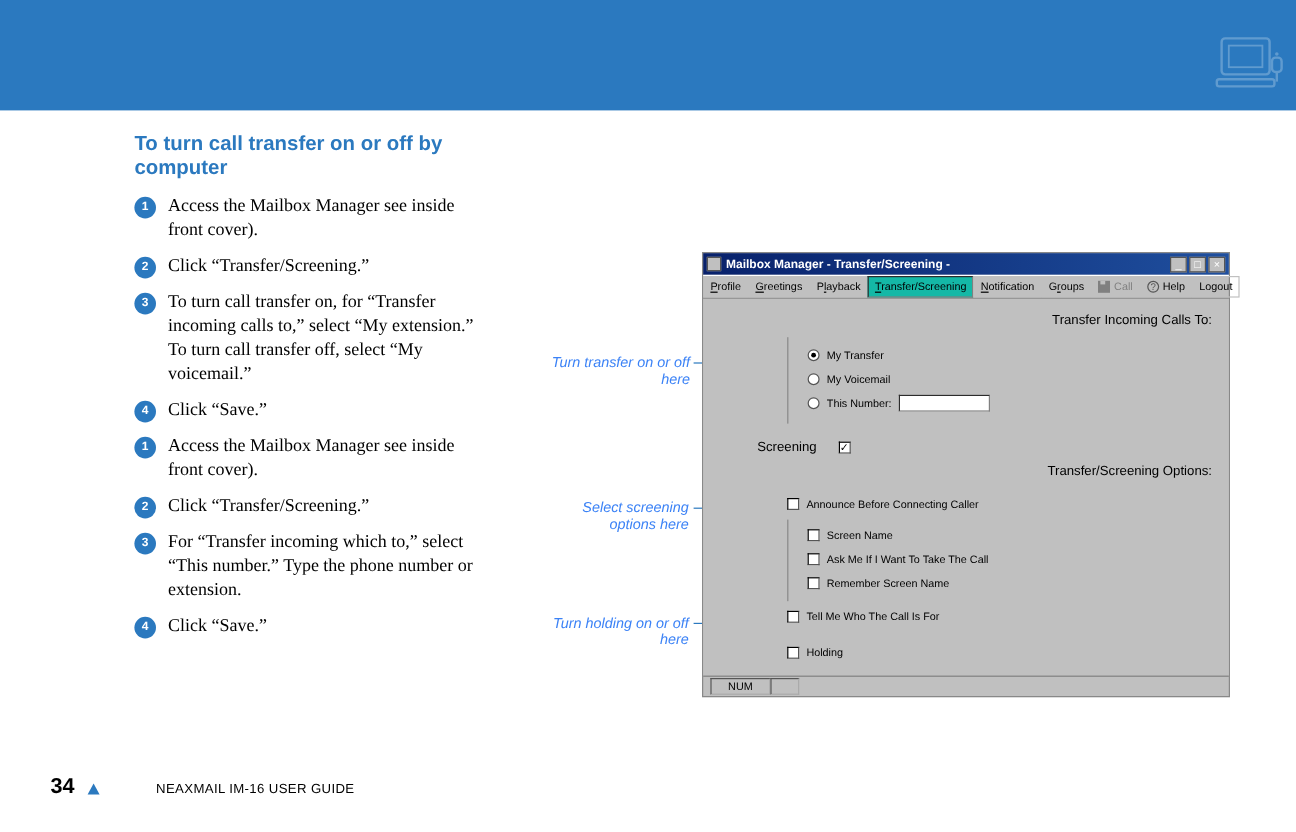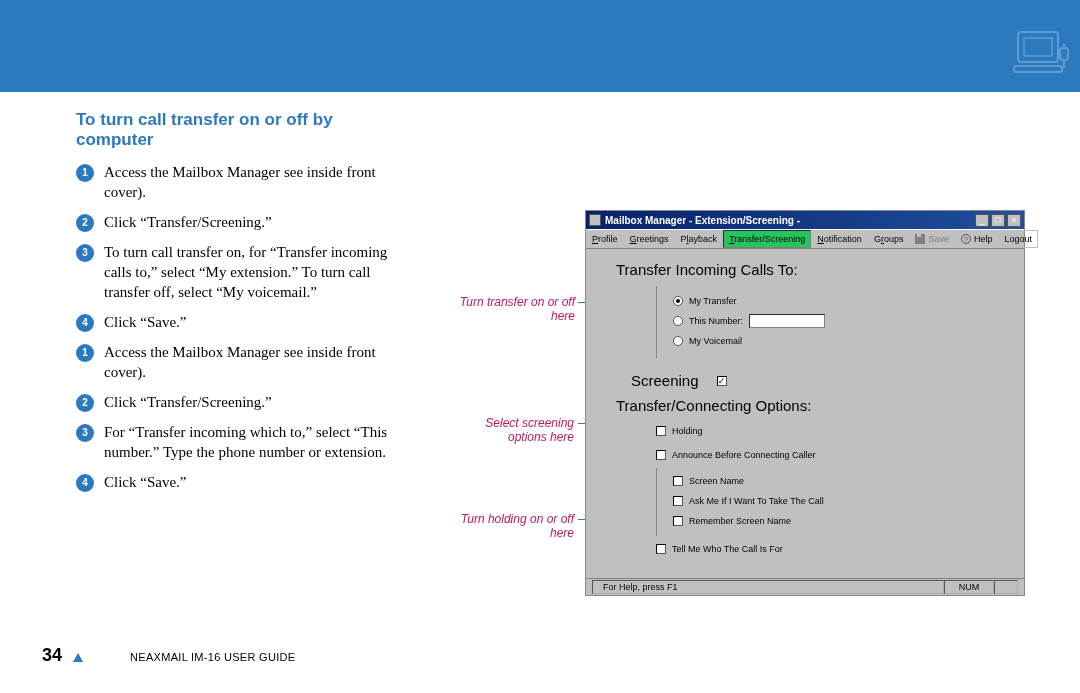--- a/index.html
+++ b/index.html
@@ -1,55 +1,55 @@
 <!DOCTYPE html>
 <html><head>
 <meta charset="utf-8">
 <style>
   * { box-sizing: border-box; margin: 0; padding: 0; }
   html, body { width: 1080px; height: 693px; font-family: Georgia, serif; color: #000; }
   .top-band { height: 92px; background: #2b79bf; width: 100%; position: relative; }
   .content { padding: 18px 0 0 0; display: flex; }
-  .left-col { width: 408px; padding-left: 76px; padding-right: 10px; }
+  .left-col { width: 408px; padding-left: 112px; padding-right: 10px; }
   .right-col { flex: 1; position: relative; padding-right: 40px; }
   .section-heading { font-family: Arial, Helvetica, sans-serif; font-weight: 900; color: #2b79bf; font-size: 17px; line-height: 20px; margin-bottom: 12px; }
   .section-heading2 { margin-top: 22px; }
   .steps { list-style: none; }
   .step { display: flex; margin-bottom: 10px; font-size: 15px; line-height: 20px; }
   .bullet { flex: 0 0 18px; height: 18px; background: #2b79bf; color: #fff; border-radius: 50%; font-family: Arial, Helvetica, sans-serif; font-size: 10px; font-weight: 700; display: flex; align-items: center; justify-content: center; margin-right: 10px; margin-top: 2px; }
   .step-text { flex: 1; font-family: Liberation Serif, serif; }
   .footer { position: absolute; left: 42px; bottom: 30px; top: 645px; font-family: Arial, Helvetica, sans-serif; font-size: 11px; display: flex; align-items: baseline; }
   .page-no { font-size: 18px; font-weight: 900; margin-right: 5px; }
   .triangle-small { display: inline-block; width: 0; height: 0; border-left: 5px solid transparent; border-right: 5px solid transparent; border-bottom: 9px solid #2b79bf; margin: 0 6px; position: relative; top: 1px; }
   .guide-name { letter-spacing: .3px; margin-left: 41px; }
   
   .watermark { position: absolute; right: 8px; top: 28px; width: 60px; height: 55px; opacity: .25; }
   
-  .callout { position: absolute; color: #be185d; font-family: Arial, Helvetica, sans-serif; font-style: italic; font-size: 12px; text-align: right; line-height: 14px; }
+  .callout { position: absolute; color: #3b82f6; font-family: Arial, Helvetica, sans-serif; font-style: italic; font-size: 12px; text-align: right; line-height: 14px; }
   .callout .line { position: absolute; background: #2b79bf; }
   
   .window { position: absolute; left: 585px; top: 210px; width: 440px; border: 1px solid #888; background: #c0c0c0; font-family: "MS Sans Serif", Tahoma, Arial, sans-serif; font-size: 9px; color: #000; }
   .titlebar { background: linear-gradient(to right, #08216b, #1f4f9e); color: #fff; height: 18px; display: flex; align-items: center; padding: 0 3px; }
   .titlebar .icon-sq { width: 12px; height: 12px; background: #c0c0c0; margin-right: 4px; border: 1px solid #555; }
   .titlebar .title-text { flex: 1; font-weight: 700; font-size: 10px; }
   .win-btns { display: flex; gap: 2px; }
   .win-btn { width: 14px; height: 13px; background: #c0c0c0; border: 1px solid #555; font-size: 9px; line-height: 10px; text-align: center; font-family: Arial; }
   
   .toolbar { display: flex; height: 20px; border-top: 1px solid #fff; border-bottom: 1px solid #808080; align-items: center; }
   .tbtn { height: 18px; padding: 0 5px; border: 1px solid #c0c0c0; display: flex; align-items: center; font-size: 9px; cursor: default; }
-  .tbtn.pressed { border: 1px inset #808080; background: #22c55e; }
+  .tbtn.pressed { border: 1px inset #808080; background: #14b8a6; }
   .tbtn.disabled { color: #808080; }
   .tbtn .u { text-decoration: underline; }
   .toolbar-gap { flex: 1; }
   .floppy-icon { width: 10px; height: 10px; background: #808080; margin-right: 3px; position: relative; }
   .floppy-icon::after { content: ""; position: absolute; left: 2px; top: 0; width: 4px; height: 3px; background: #c0c0c0; }
   .help-icon { width: 10px; height: 10px; border: 1px solid #555; border-radius: 50%; margin-right: 3px; text-align: center; font-size: 8px; line-height: 9px; color: #555; }
   
   .win-body { padding: 12px 14px 8px 30px; background: #c0c0c0; }
-  .group-label { font-size: 15px; margin-bottom: 8px; }
+  .group-label { font-size: 11px; margin-bottom: 8px; text-align: right; }
   .indent-block { border: 1px inset #b0b0b0; padding: 10px 10px 10px 20px; margin-bottom: 12px; position: relative; }
   .radio-row, .cb-row { display: flex; align-items: center; height: 18px; margin-bottom: 2px; }
   .radio, .cb { margin-right: 6px; }
   .radio { width: 10px; height: 10px; border: 1px solid #555; border-radius: 50%; background: #fff; display: flex; align-items: center; justify-content: center; }
   .radio .dot { width: 4px; height: 4px; background: #000; border-radius: 50%; }
   .cb { width: 10px; height: 10px; border: 1px inset #555; background: #fff; display: flex; align-items: center; justify-content: center; }
   .cb .chk { font-size: 9px; line-height: 8px; }
   .num-input { width: 76px; height: 14px; border: 1px inset #808080; background: #fff; margin-left: 6px; }
   .win-status { height: 17px; border-top: 1px solid #808080; display: flex; align-items: center; padding: 0 6px; font-size: 9px; }
   .status-cell { border: 1px inset #aaa; padding: 1px 10px; height: 14px; display: flex; align-items: center; }
@@ -126,21 +126,21 @@
   <div class="line" style="left:190px; top:7px; width:1px; height:14px;"></div>
 </div>
 <div class="callout" style="left:446px; top:512px; width:128px;">
   <span>Turn holding on or off here</span>
   <div class="line" style="left:132px; top:7px; width:66px; height:1px;"></div>
 </div>
 
 <div class="window">
   <div class="titlebar">
     <div class="icon-sq"></div>
-    <div class="title-text">Mailbox Manager - Extension/Screening -</div>
+    <div class="title-text">Mailbox Manager - Transfer/Screening -</div>
     <div class="win-btns">
       <div class="win-btn">_</div>
       <div class="win-btn">□</div>
       <div class="win-btn">×</div>
     </div>
   </div>
   <div class="toolbar">
     <div class="tbtn">
         <span><span class="u">P</span><span>rofile</span></span>
       </div>
@@ -154,21 +154,21 @@
         <span><span class="u">T</span>ransfer/Screening</span>
       </div>
     <div class="tbtn">
         <span><span class="u">N</span>otification</span>
       </div>
     <div class="tbtn">
         <span>G<span class="u">r</span>oups</span>
       </div>
     <div class="tbtn disabled">
         <span class="floppy-icon"></span>
-        <span>Save</span>
+        <span>Call</span>
       </div>
     <div class="toolbar-gap"></div>
     <div class="tbtn">
         <span class="help-icon">?</span>
         <span>Help</span>
       </div>
     <div class="tbtn">
         <span>Logout</span>
       </div>
   </div>
@@ -178,45 +178,38 @@
     <div class="indent-block" style="border:none; padding:0 0 0 40px; margin-bottom:14px;">
       <div style="border-left:1px solid #888; padding:6px 0 6px 16px;">
         <div class="radio-row">
             <span class="radio">
               <span class="dot"></span>
             </span>
             <span>My Transfer</span>
           </div>
         <div class="radio-row">
             <span class="radio"></span>
+            <span>My Voicemail</span>
+          </div>
+        <div class="radio-row">
+            <span class="radio"></span>
             <span>This Number:</span>
             <span class="num-input"></span>
-          </div>
-        <div class="radio-row">
-            <span class="radio"></span>
-            <span>My Voicemail</span>
           </div>
       </div>
     </div>
 
     <div class="screen-row">
       <span class="group-label" style="margin:0 18px 0 0;">Screening</span>
       <span class="cb">
           <span class="chk">✓</span>
         </span>
     </div>
 
-    <div class="group-label">Transfer/Connecting Options:</div>
-    <div style="padding-left:40px;">
-      <div class="cb-row">
-          <span class="cb"></span>
-          <span>Holding</span>
-        </div>
-    </div>
-
+    <div class="group-label">Transfer/Screening Options:</div>
     <div style="padding:4px 0 10px 40px;">
       <div class="cb-row">
           <span class="cb"></span>
           <span>Announce Before Connecting Caller</span>
         </div>
       <div style="border-left:1px solid #888; padding:4px 0 4px 16px; margin:4px 0;">
         <div class="cb-row">
             <span class="cb"></span>
             <span>Screen Name</span>
           </div>
@@ -227,24 +220,30 @@
         <div class="cb-row">
             <span class="cb"></span>
             <span>Remember Screen Name</span>
           </div>
       </div>
       <div class="cb-row">
           <span class="cb"></span>
           <span>Tell Me Who The Call Is For</span>
         </div>
     </div>
+
+    <div style="padding-left:40px;">
+      <div class="cb-row">
+          <span class="cb"></span>
+          <span>Holding</span>
+        </div>
+    </div>
   </div>
 
   <div class="win-status">
-    <div class="status-cell status-flex">For Help, press F1</div>
     <div class="status-cell" style="width:50px; justify-content:center;">NUM</div>
     <div class="status-cell" style="width:24px;"></div>
   </div>
 </div>
 
 <div class="footer">
   <span class="page-no">34</span>
   <span class="triangle-small"></span>
   <span class="guide-name">NEAXMAIL IM-16 USER GUIDE</span>
 </div>

